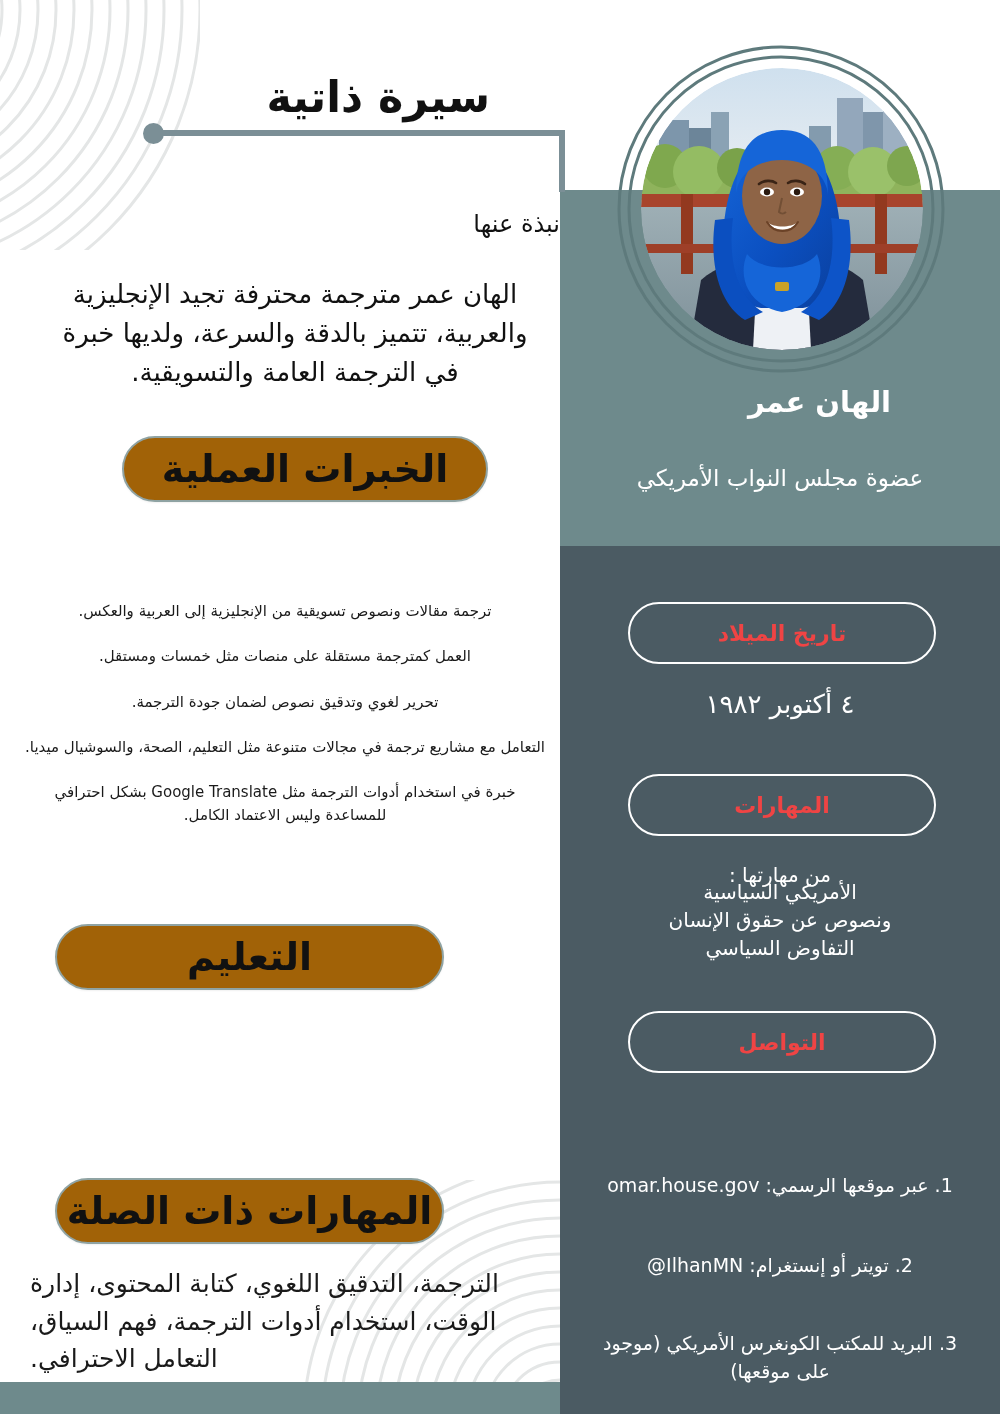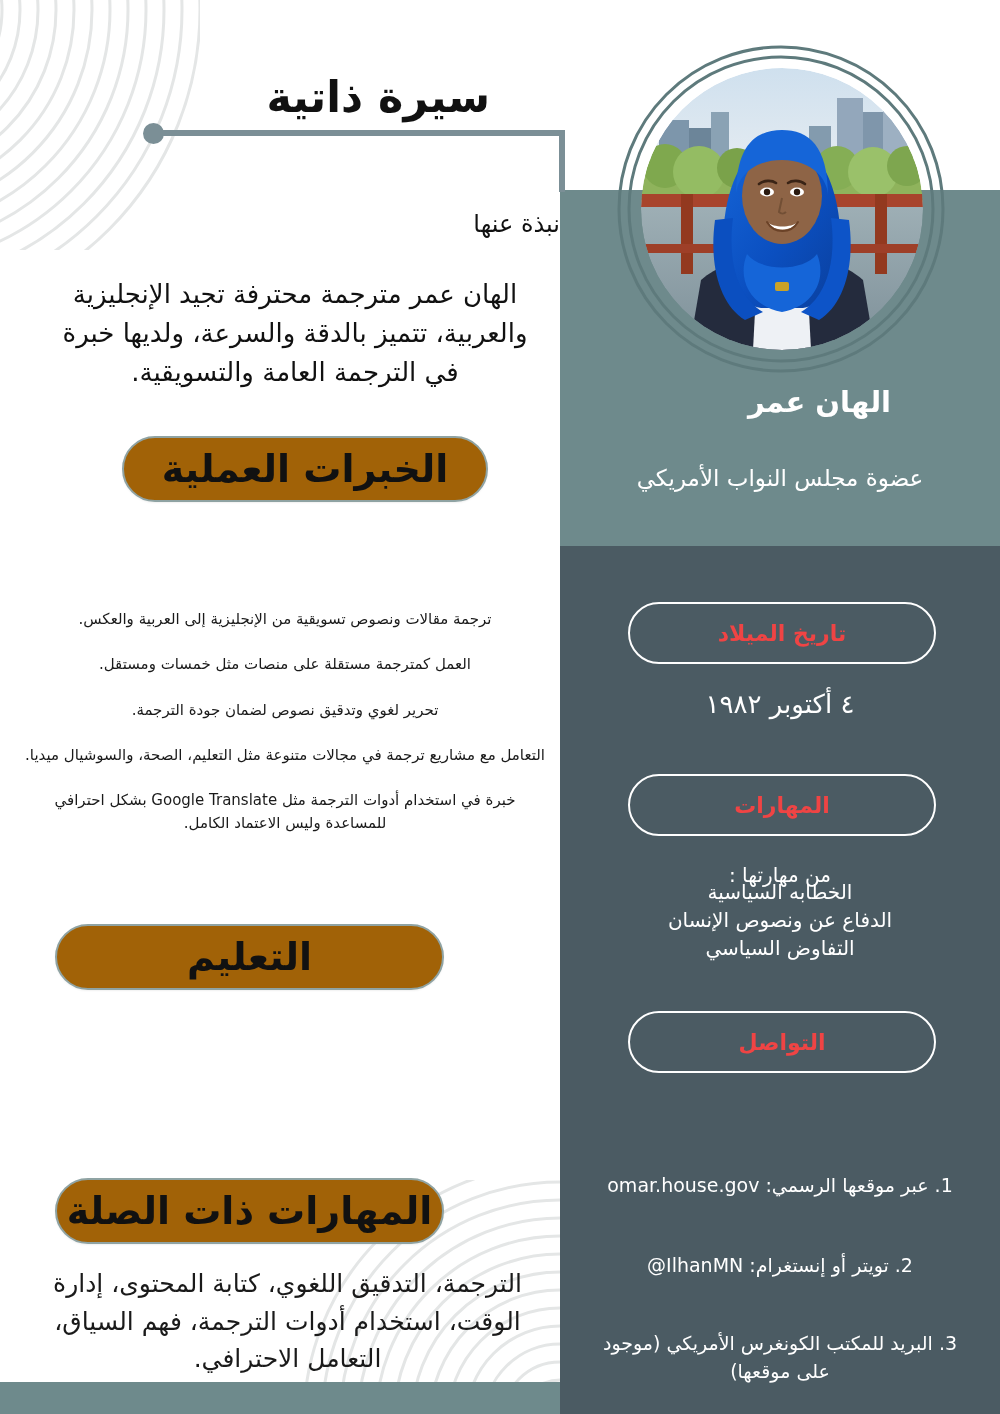--- a/index.html
+++ b/index.html
@@ -97,28 +97,28 @@
     background:#a16207;
     display:flex;align-items:center;justify-content:center;
     color:#111111;font-size:38px;font-weight:700;
     box-shadow:0 1px 2px rgba(0,0,0,.06);
   }
 
   .bullets{
     position:absolute;left:25px;top:600px;width:520px;
     text-align:center;color:#1a1a1a;font-size:15px;line-height:1.55;
   }
-  .bullets p{margin:8px 0 22px 0;}
+  .bullets p{margin:0 0 22px 0;}
 
   .edu-text{
     position:absolute;left:15px;top:1030px;width:535px;text-align:center;
     color:#1a1a1a;font-size:18px;line-height:1.55;
   }
   .skills-text{
-    position:absolute;left:30px;top:1265px;width:515px;text-align:center;
+    position:absolute;left:30px;top:1265px;width:515px;text-align:left;
     color:#1a1a1a;font-size:25px;line-height:1.5;
   }
 
   .footer-bar{
     position:absolute;left:0;top:1382px;width:560px;height:32px;
     background:#6e8a8c;
   }
 </style>
 </head>
 <body>
@@ -261,22 +261,22 @@
   </div>
 
   <div class="name">الهان عمر</div>
   <div class="role">عضوة مجلس النواب الأمريكي</div>
 
   <div class="pill-dark" style="left:628px;top:602px;width:304px;">تاريخ الميلاد</div>
   <div class="side-body" style="left:585px;top:686px;width:390px;font-size:26px;">٤ أكتوبر ١٩٨٢</div>
 
   <div class="pill-dark" style="left:628px;top:774px;width:304px;">المهارات</div>
   <div class="side-body" style="left:585px;top:852px;width:390px;margin-top:9px;">من مهارتها :</div>
-  <div class="side-body" style="left:585px;top:878px;width:390px;">الخطابه السياسية</div>
-  <div class="side-body" style="left:585px;top:906px;width:390px;">الدفاع عن ونصوص الإنسان</div>
+  <div class="side-body" style="left:585px;top:878px;width:390px;">الأمريكي السياسية</div>
+  <div class="side-body" style="left:585px;top:906px;width:390px;">ونصوص عن حقوق الإنسان</div>
   <div class="side-body" style="left:585px;top:934px;width:390px;">التفاوض السياسي</div>
 
   <div class="pill-dark" style="left:628px;top:1011px;width:304px;">التواصل</div>
   <div class="contact-item" style="top:1172px;">1. عبر موقعها الرسمي: omar.house.gov</div>
   <div class="contact-item" style="top:1252px;">2. تويتر أو إنستغرام: IlhanMN@</div>
   <div class="contact-item" style="top:1330px;">3. البريد للمكتب الكونغرس الأمريكي (موجود على موقعها)</div>
 
   <div class="cv-title">سيرة ذاتية</div>
   <div class="rule-dot"></div>
   <div class="rule"></div>

